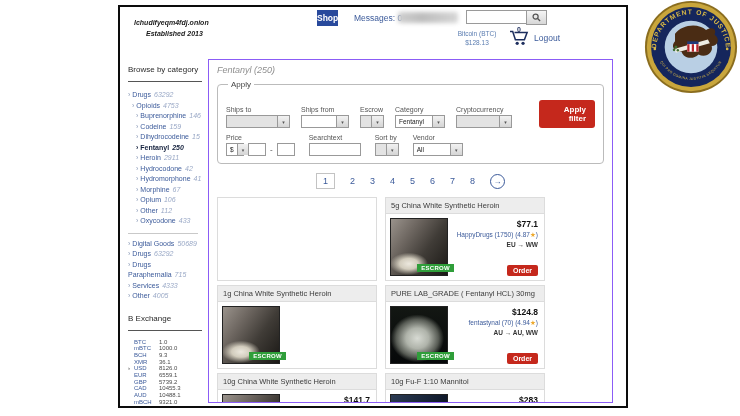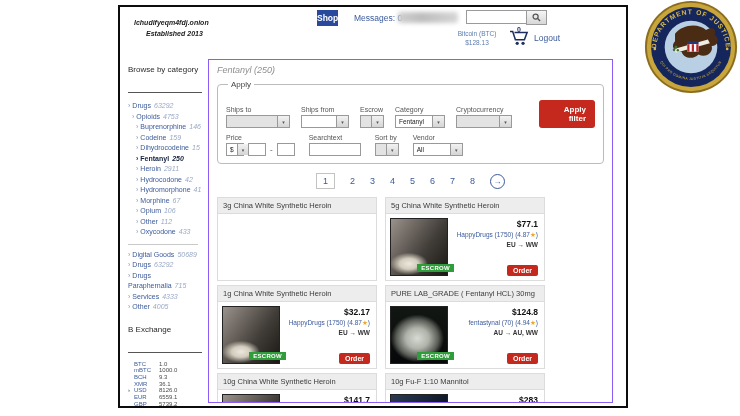--- a/index.html
+++ b/index.html
@@ -30,21 +30,21 @@
   .cart{position:absolute;left:388px;top:21px;width:24px;height:20px;}
   .cart .cnt{position:absolute;left:9px;top:-2px;font-size:7px;font-weight:bold;color:#1d2e5e;}
   .logout{position:absolute;left:414px;top:26px;color:#3b5a9a;font-size:8.5px;text-decoration:none;}
 
   
   .bodyrow{position:absolute;top:50px;left:0;right:0;bottom:0;display:flex;}
 
   
   .sidebar{width:88px;flex:none;padding:4px 0 0 8px;box-sizing:border-box;overflow:hidden;}
   .side-h{font-size:8px;color:#2a2a2a;border-bottom:1px solid #555;
-    padding-bottom:18px;margin:4px 6px 8px 0;}
+    padding-bottom:7px;margin:4px 6px 8px 0;}
   .cats{list-style:none;margin:2px 0;padding:0;font-size:7px;line-height:10.5px;}
   .cats li{color:#3b5a9a;white-space:nowrap;cursor:pointer;}
   .cats .cnt{color:#99a8c6;font-style:italic;margin-left:3px;}
   .cats .blt{margin-right:2px;color:#8b9ab8;}
   .ind0{padding-left:0;} .ind1{padding-left:4px;} .ind2{padding-left:8px;}
   .cats li.sel, .cats li.sel .cnt, .cats li.sel .blt{color:#16233f;font-weight:bold;}
   .cats li.wrapok{white-space:normal;}
   .divider{border-top:1px solid #c9c9c9;margin:6px 10px 5px 0;}
   .fx{margin-top:3px;font-size:6px;line-height:6.7px;}
   .fx-row{display:flex;cursor:pointer;}
@@ -452,21 +452,20 @@
           <span class="page">8</span>
 
         <span class="pnext">
             <span>→</span>
           </span>
       </div>
 
       <div class="grid">
 
           <div class="pcard">
-            <div class="phead">3g China White Synthetic Heroin</div>
           </div>
 
           <div class="pcard">
             <div class="phead">5g China White Synthetic Heroin</div>
             <div class="pbody">
               <div class="pimg img-heroin">
                 <span class="escrow">ESCROW</span>
               </div>
               <div class="pinfo">
                 <div class="pprice">$77.1</div>
@@ -476,26 +475,20 @@
               </div>
             </div>
           </div>
 
           <div class="pcard">
             <div class="phead">1g China White Synthetic Heroin</div>
             <div class="pbody">
               <div class="pimg img-heroin">
                 <span class="escrow">ESCROW</span>
               </div>
-              <div class="pinfo">
-                <div class="pprice">$32.17</div>
-                <div class="pvendor"><span>HappyDrugs (1750) (4.87</span><span class="star">★</span><span>)</span></div>
-                <div class="proute">EU → WW</div>
-                <button class="order">Order</button>
-              </div>
             </div>
           </div>
 
           <div class="pcard">
             <div class="phead">PURE LAB_GRADE ( Fentanyl HCL) 30mg</div>
             <div class="pbody">
               <div class="pimg img-fentanyl">
                 <span class="escrow">ESCROW</span>
               </div>
               <div class="pinfo">

